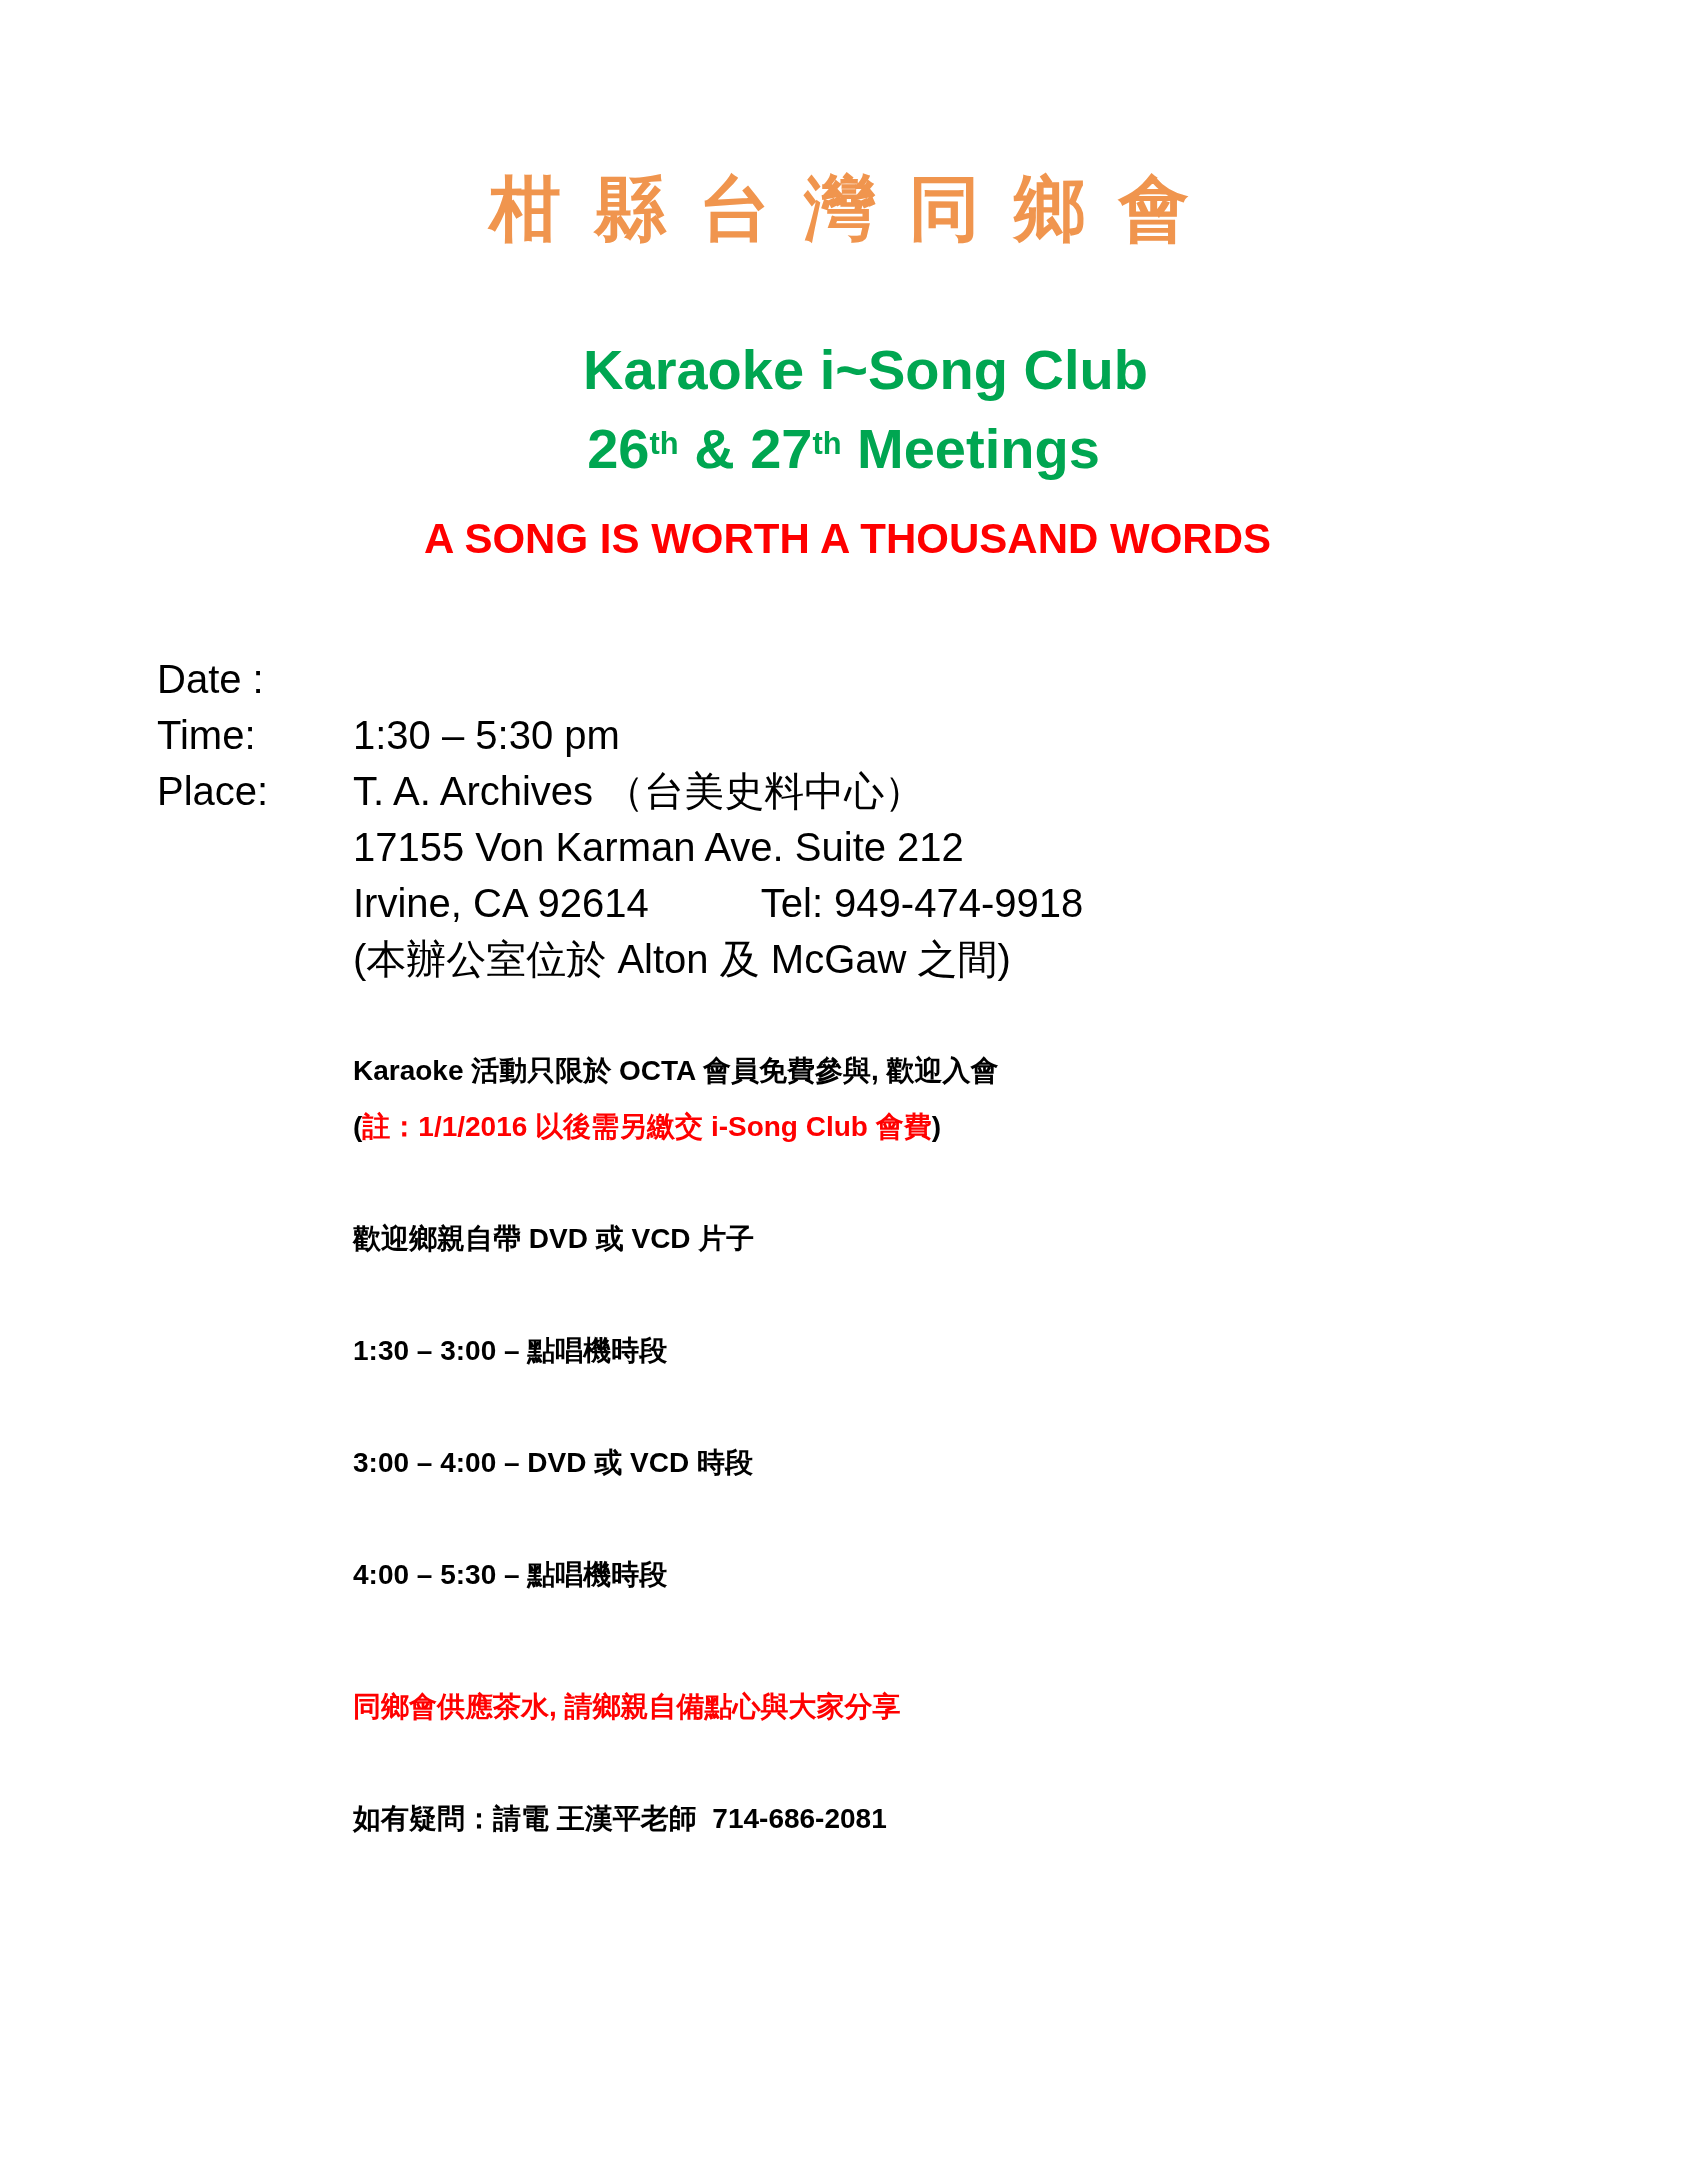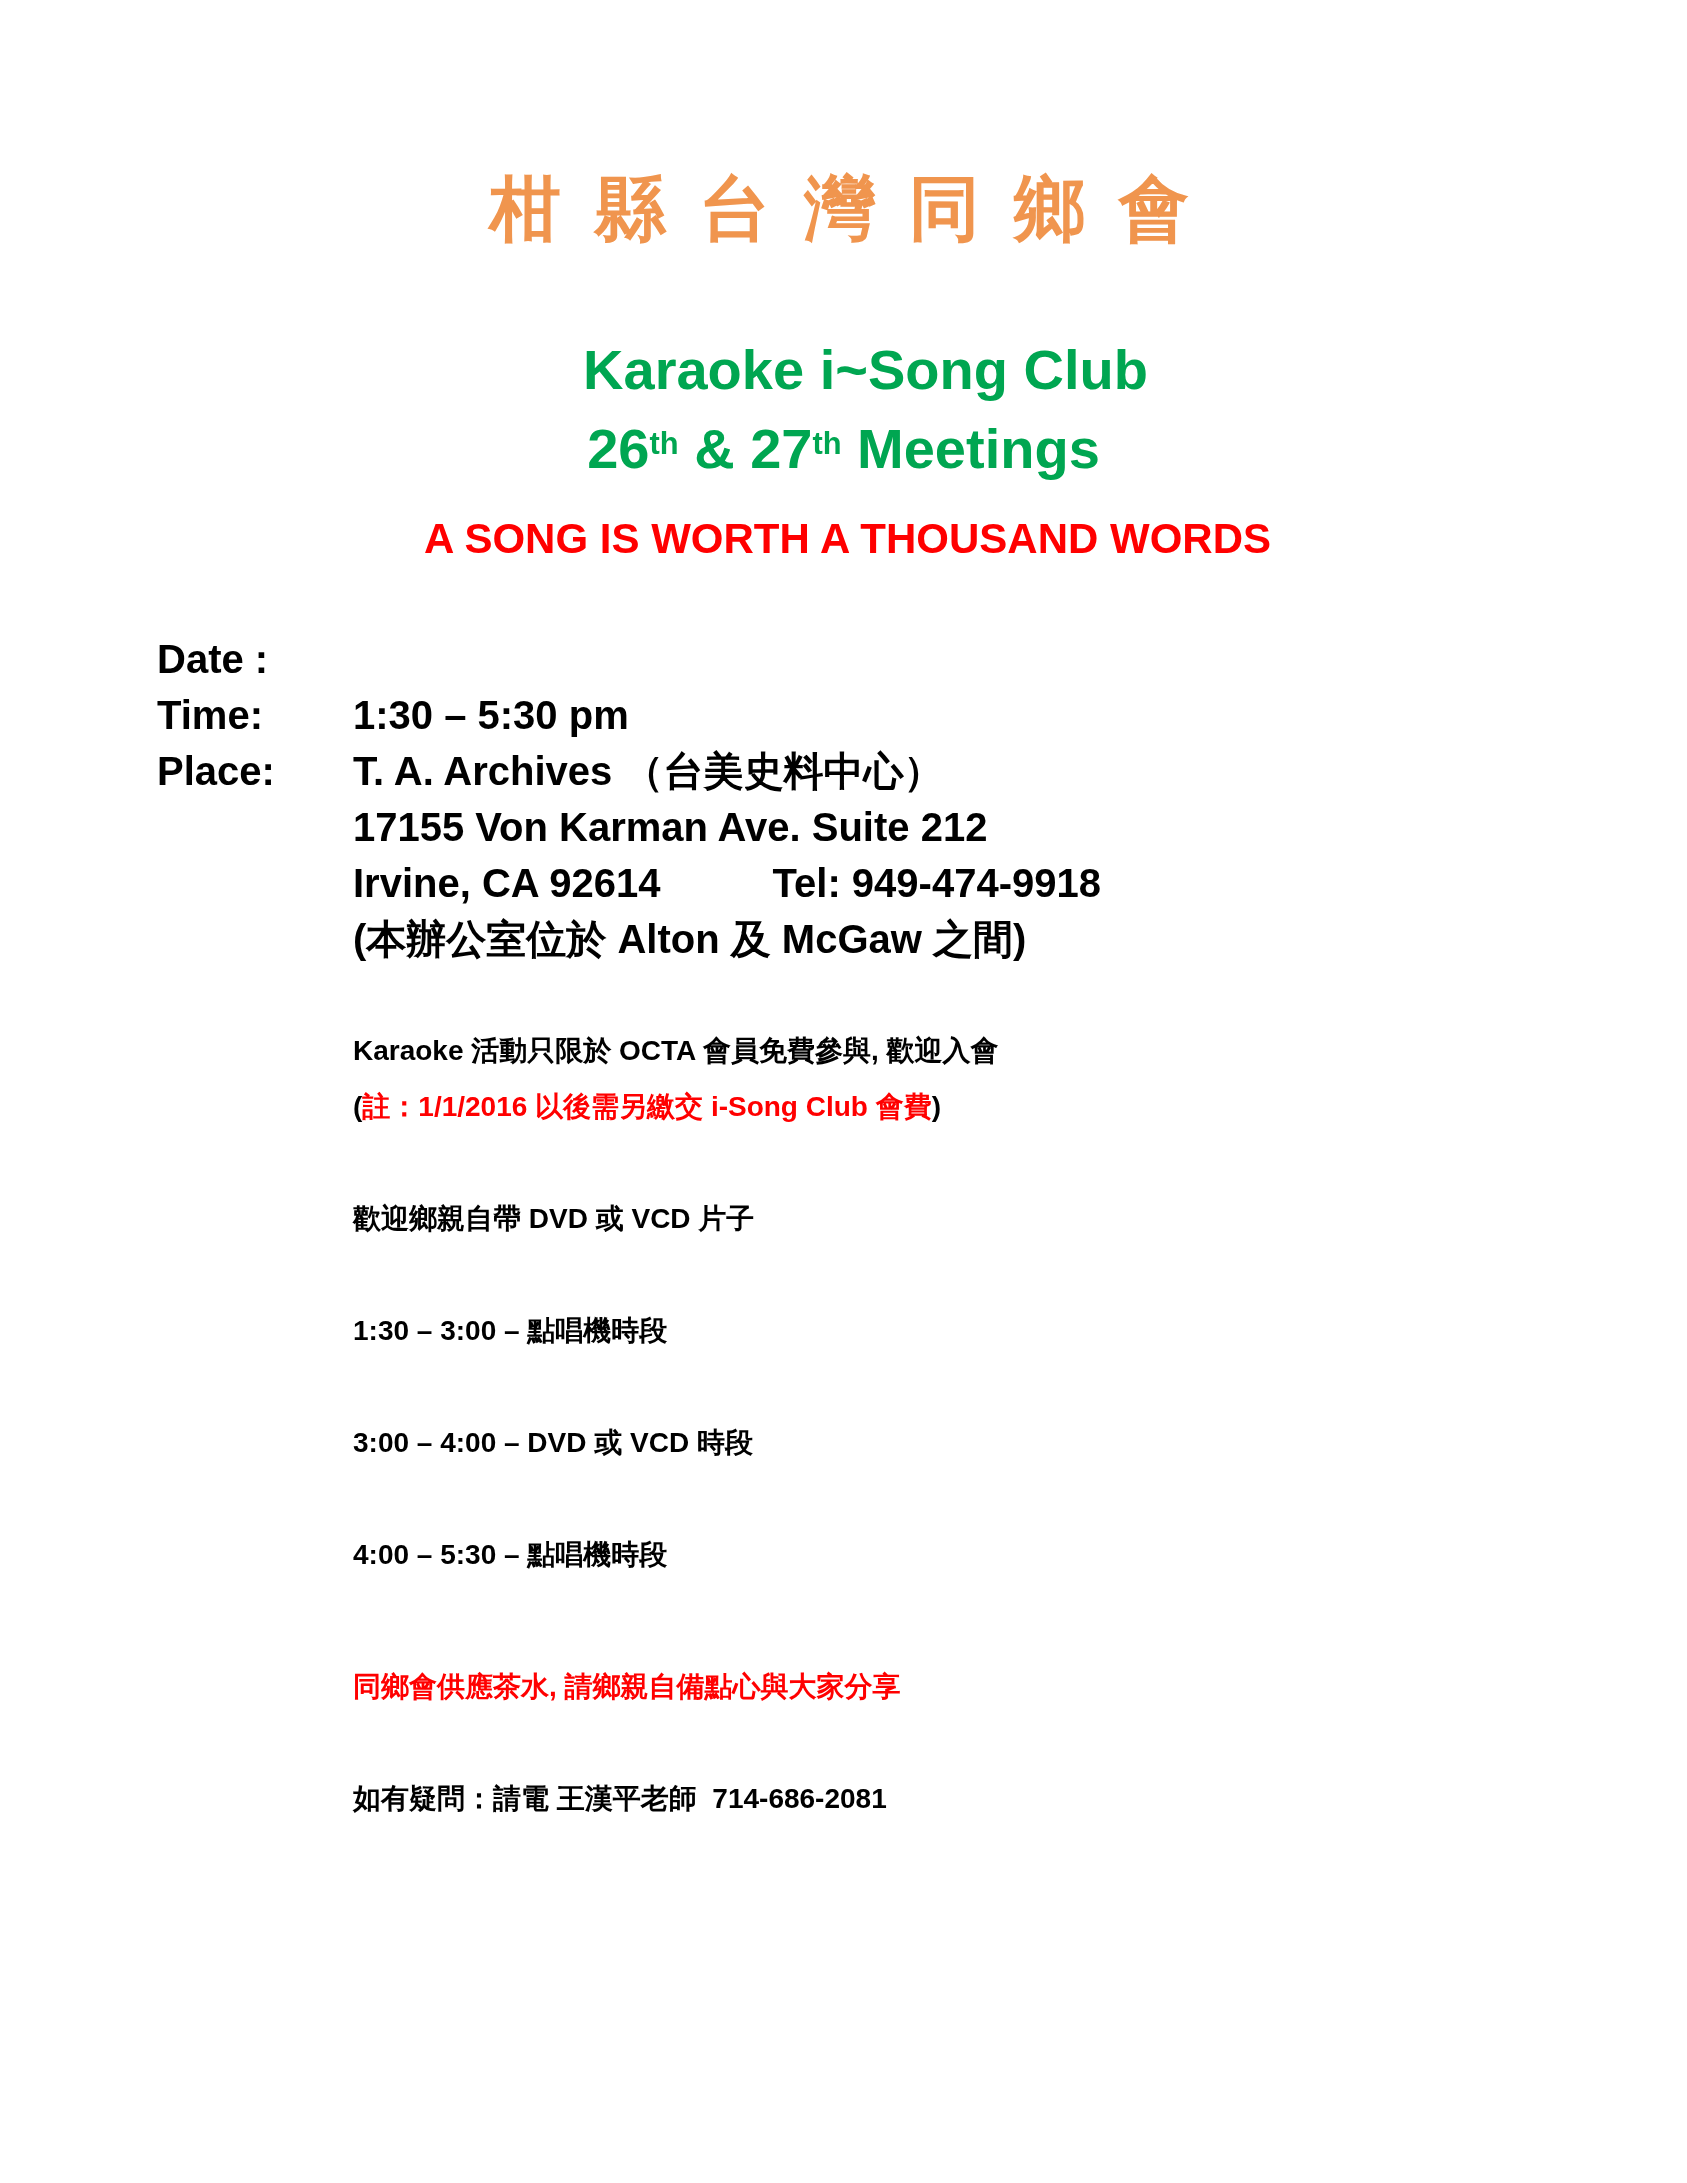--- a/index.html
+++ b/index.html
@@ -53,22 +53,22 @@
     font-weight: bold;
     font-size: 42px;
     line-height: 56px;
     color: #FF0000;
     letter-spacing: 0px;
     white-space: pre-wrap;
     padding-left: 8px;
   }
   
   .details {
-    margin-top: 64px;
-    font-weight: bold;
+    margin-top: 84px;
+    font-weight: normal;
     font-size: 40px;
     line-height: 56px;
   }
   .details .row {
     display: flex;
     padding-left: 157px;
   }
   .details .label {
     flex: none;
     width: 196px;

